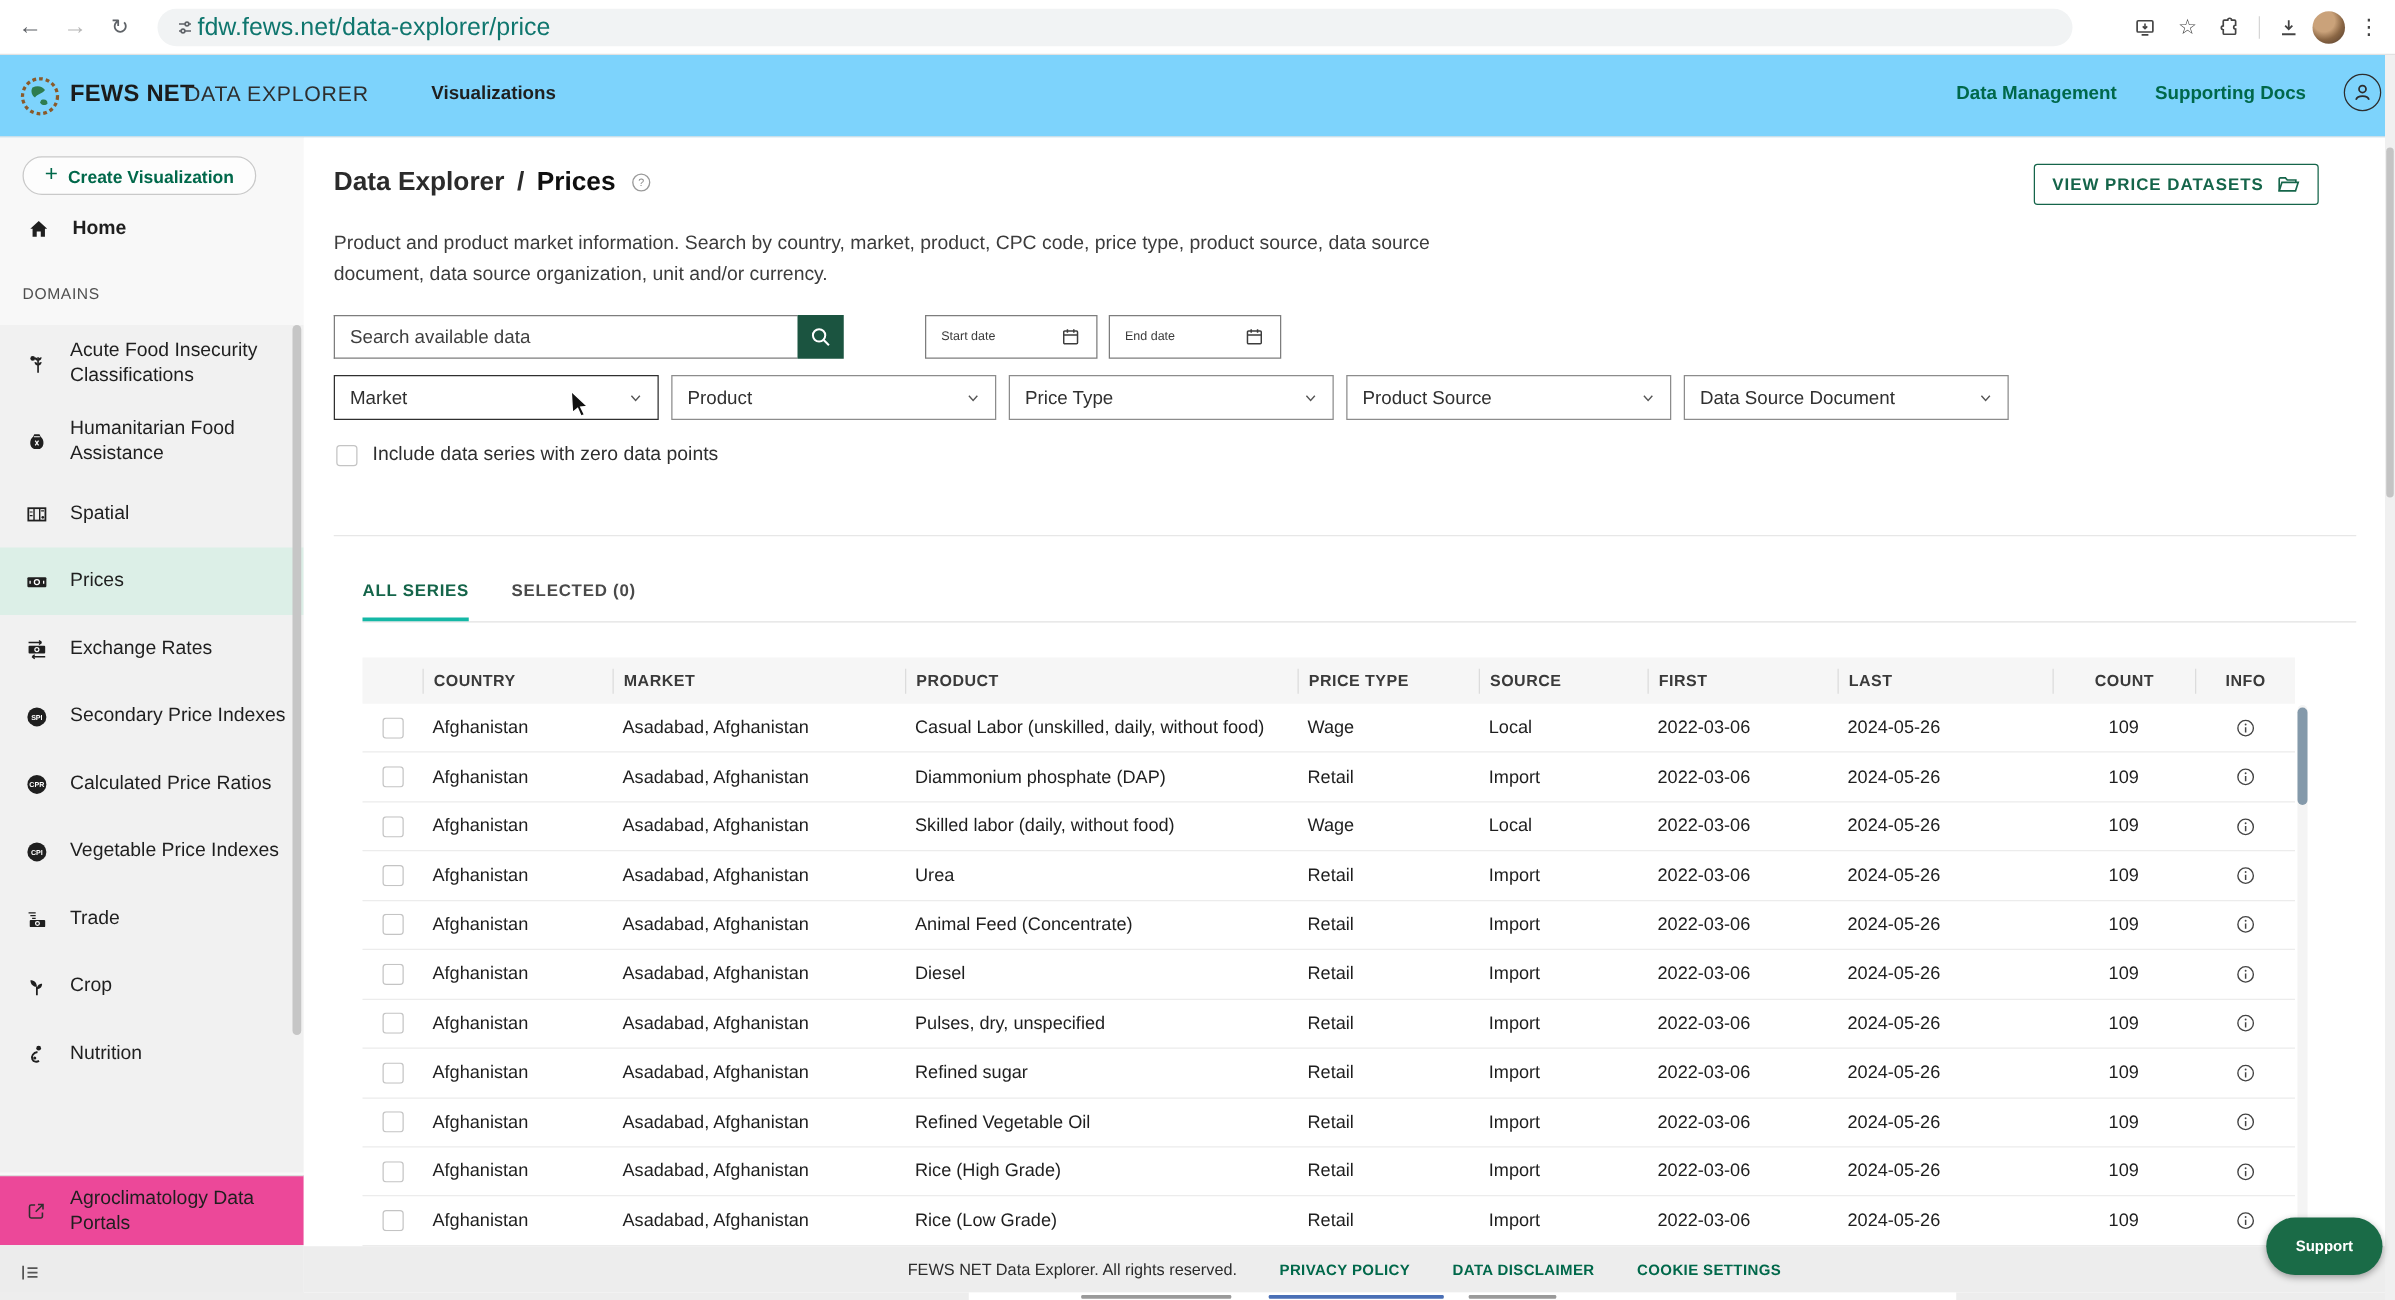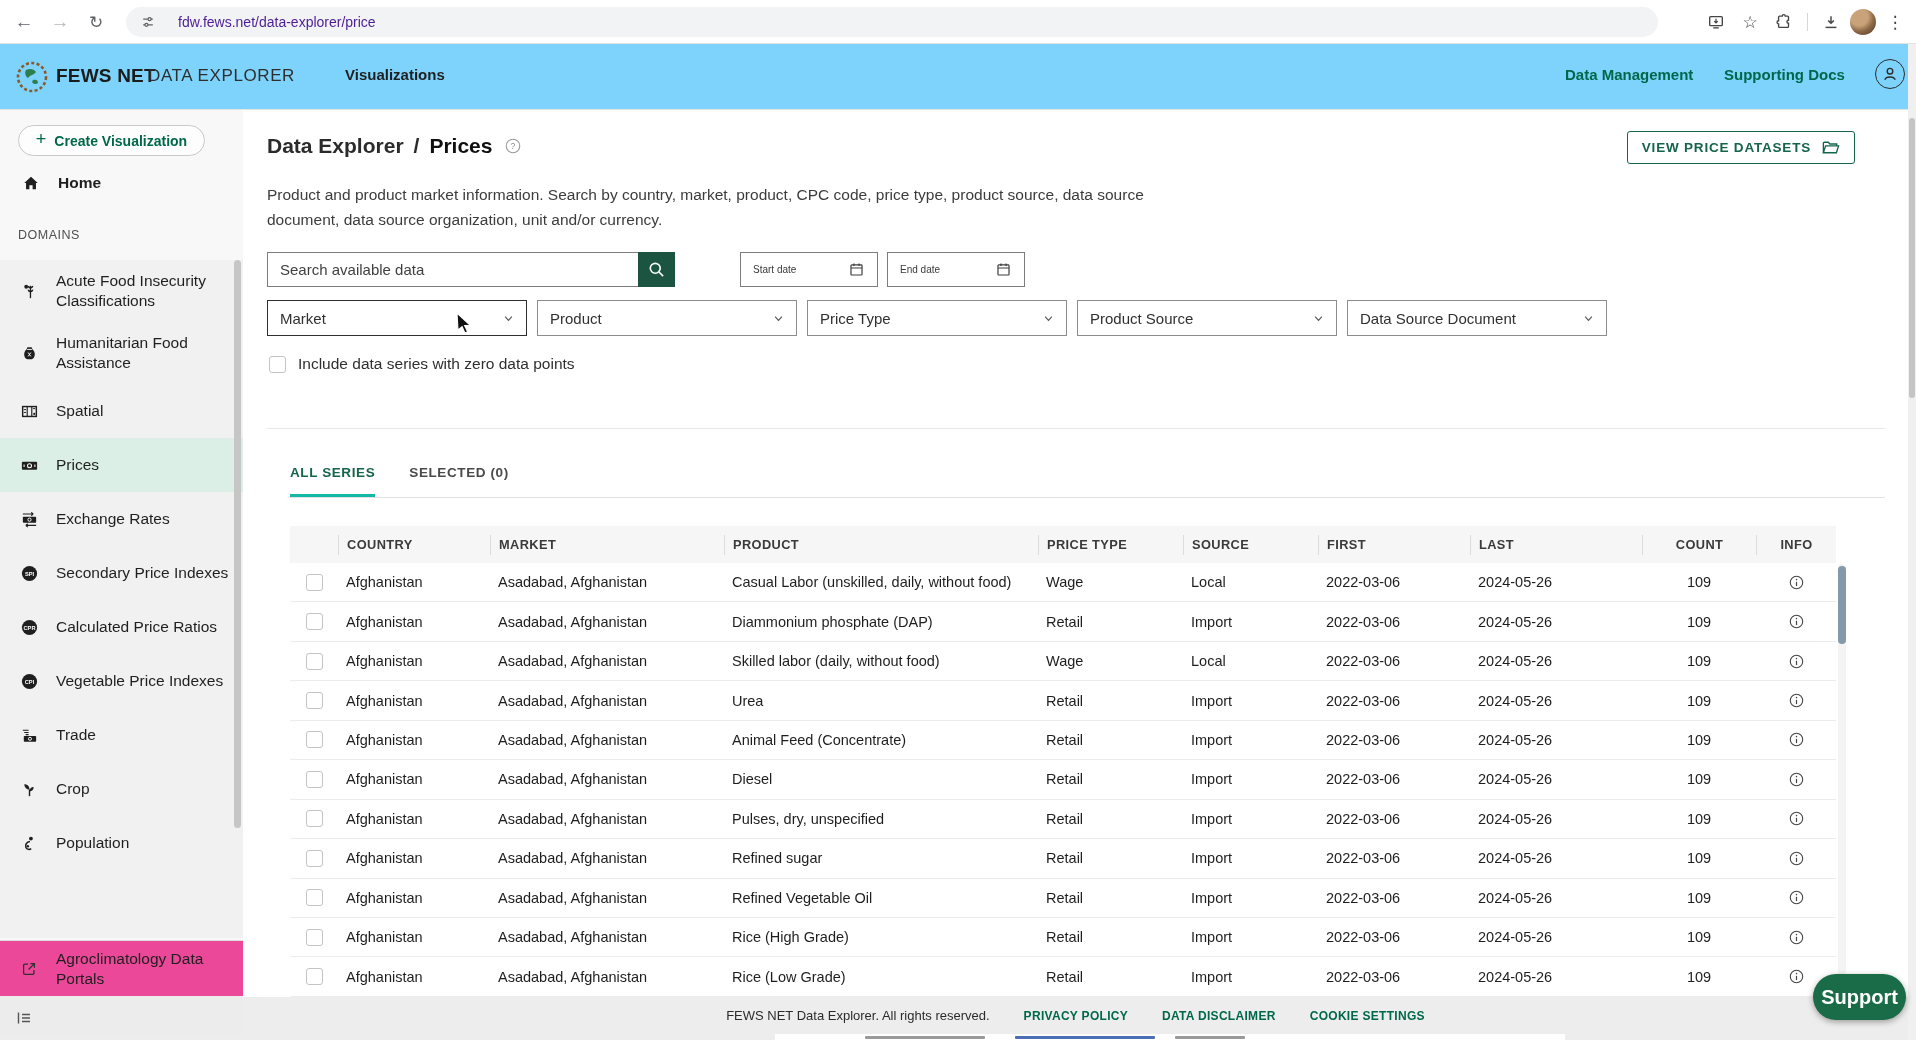--- a/index.html
+++ b/index.html
@@ -8,21 +8,21 @@
   .screen { position:relative; width:1916px; height:1040px; overflow:hidden; background:#fff; }
 
   
   .browser-bar { position:absolute; left:0; top:0; width:1916px; height:44px; background:#fff; border-bottom:1px solid #e2e2e2; }
   .b-ico { position:absolute; top:0; height:44px; display:flex; align-items:center; justify-content:center; width:32px; color:#5f6368; font-size:19px; cursor:pointer; }
   .b-back { left:8px; }
   .b-fwd { left:44px; color:#b6b6b6; }
   .b-refresh { left:80px; font-size:17px; }
   .url-pill { position:absolute; left:126px; top:7px; width:1532px; height:30px; border-radius:15px; background:#f1f3f4; display:flex; align-items:center; }
   .tune-ico { margin-left:14px; width:16px; height:16px; }
-  .url-text { margin-left:22px; font-size:14px; color:#4c1d95; }
+  .url-text { margin-left:2px; font-size:20px; color:#0f766e; }
   .b-right { position:absolute; right:6px; top:0; height:44px; display:flex; align-items:center; gap:4px; }
   .b-right .ric { width:30px; height:30px; display:flex; align-items:center; justify-content:center; color:#444; font-size:17px; cursor:pointer; }
   .b-sep { width:1px; height:18px; background:#d6d6d6; margin:0 4px; }
   .avatar { width:26px; height:26px; border-radius:50%; background:radial-gradient(circle at 35% 30%, #caa27a 0 35%, #8a6644 60%, #4c372a 100%); cursor:pointer; }
 
   
   .app-header { position:absolute; left:0; top:44px; width:1916px; height:66px; background:#7dd3fc; border-bottom:1px solid #e3e3e3; }
   .logo-wrap { position:absolute; left:16px; top:17px; width:32px; height:32px; }
   .brand { position:absolute; left:56px; top:21px; font-size:19px; font-weight:bold; letter-spacing:.2px; color:#1b1b1b; }
   .product { position:absolute; left:148px; top:22px; font-size:17px; color:#2e2e2e; letter-spacing:.6px; }
@@ -114,21 +114,21 @@
   .footer { position:absolute; left:243px; top:997px; width:1665px; height:37px; background:#ededed; display:flex; align-items:center; justify-content:center; gap:34px; }
   .copyright { font-size:13px; color:#2b2b2b; }
   .f-link { font-size:12px; font-weight:600; letter-spacing:.3px; color:#00684a; cursor:pointer; }
   .bottom-strip { position:absolute; left:0; top:1034px; width:1916px; height:6px; background:#ededed; }
   .strip-white { position:absolute; left:775px; top:0; width:790px; height:6px; background:#fff; overflow:hidden; }
   .strip-white i { position:absolute; top:2px; height:3px; border-radius:1px; display:block; }
 
   
   .page-scrollbar { position:absolute; right:0; top:44px; width:8px; height:996px; background:#f0f0f0; }
   .page-thumb { position:absolute; left:1px; top:74px; width:6px; height:280px; border-radius:3px; background:#c4c4c4; cursor:pointer; }
-  .support-btn { position:absolute; left:1813px; top:974px; width:93px; height:46px; border-radius:23px; background:#1a6b47; color:#fff; font-size:20px; font-weight:bold; border:none; display:flex; align-items:center; justify-content:center; box-shadow:0 2px 6px rgba(0,0,0,.35); cursor:pointer; z-index:30; }
+  .support-btn { position:absolute; left:1813px; top:974px; width:93px; height:46px; border-radius:23px; background:#1a6b47; color:#fff; font-size:12px; font-weight:bold; border:none; display:flex; align-items:center; justify-content:center; box-shadow:0 2px 6px rgba(0,0,0,.35); cursor:pointer; z-index:30; }
   .cursor { position:absolute; left:455px; top:312px; z-index:40; pointer-events:none; }
   .icon { flex:0 0 auto; }
   svg { display:block; }
 </style>
 </head>
 <body>
 
 <svg width="0" height="0" style="position:absolute">
   <defs>
     <symbol id="icon-home" viewBox="0 0 20 20">
@@ -380,21 +380,21 @@
         <div class="side-item one">
           <svg class="icon" width="19" height="19">
             <use href="#icon-crop"></use>
           </svg>
           <span class="side-label">Crop</span>
         </div>
         <div class="side-item one">
           <svg class="icon" width="19" height="19">
             <use href="#icon-nutrition"></use>
           </svg>
-          <span class="side-label">Population</span>
+          <span class="side-label">Nutrition</span>
         </div>
       </div>
     <div class="side-scrollbar"></div>
     <div class="portal-item">
       <svg class="icon" width="18" height="18">
           <use href="#icon-external"></use>
         </svg>
       <span class="side-label">Agroclimatology Data Portals</span>
     </div>
     <div class="side-bottom">

